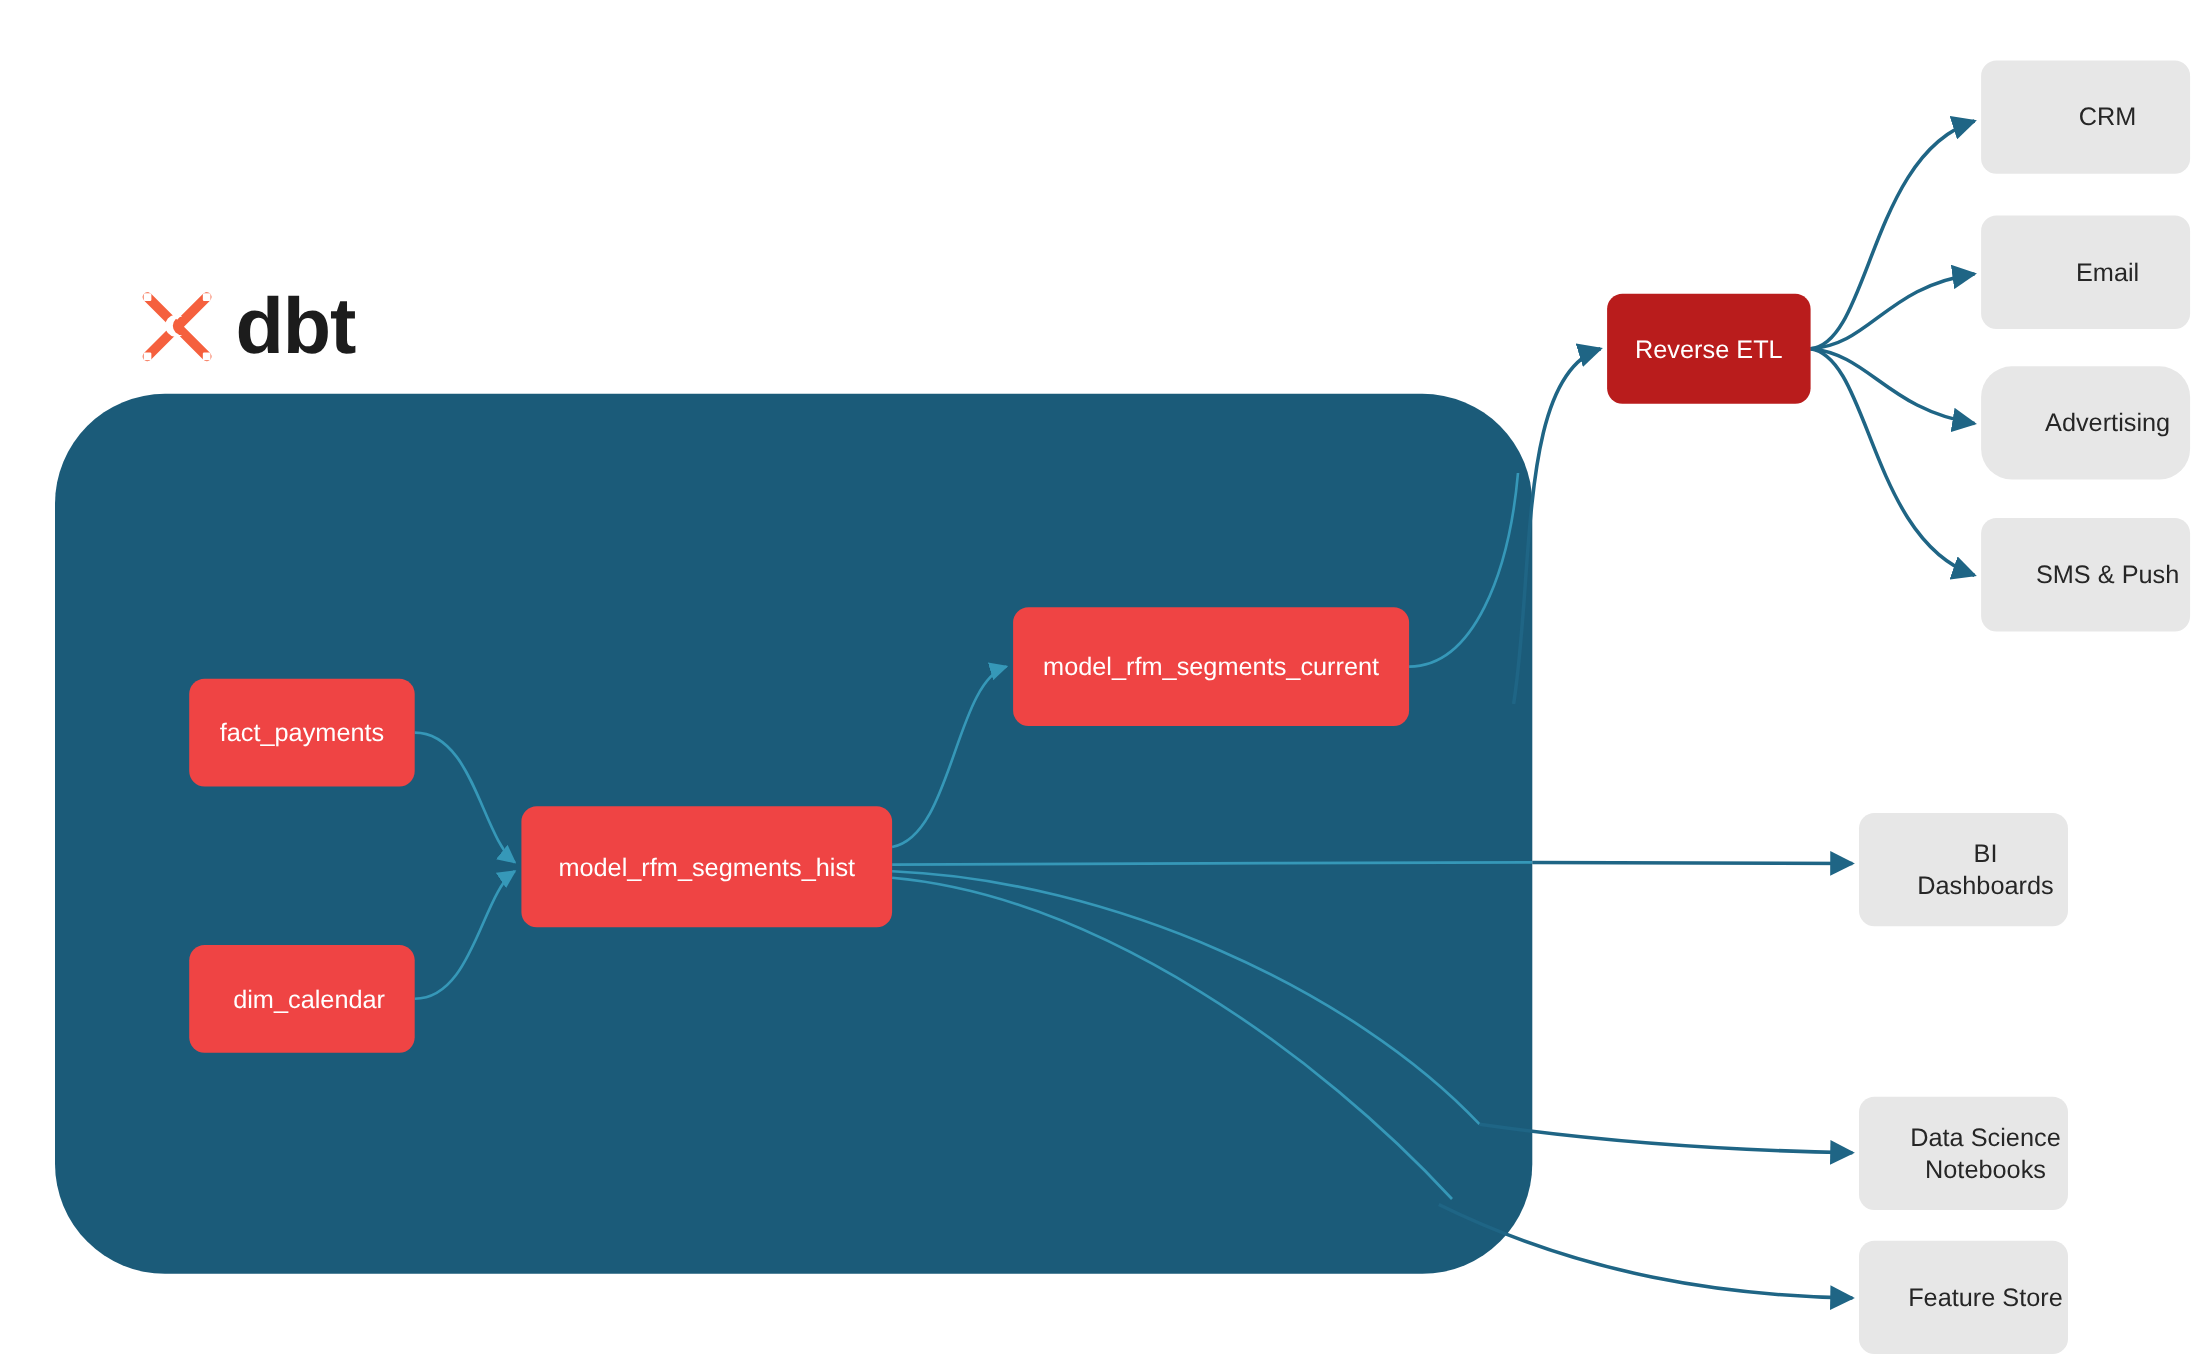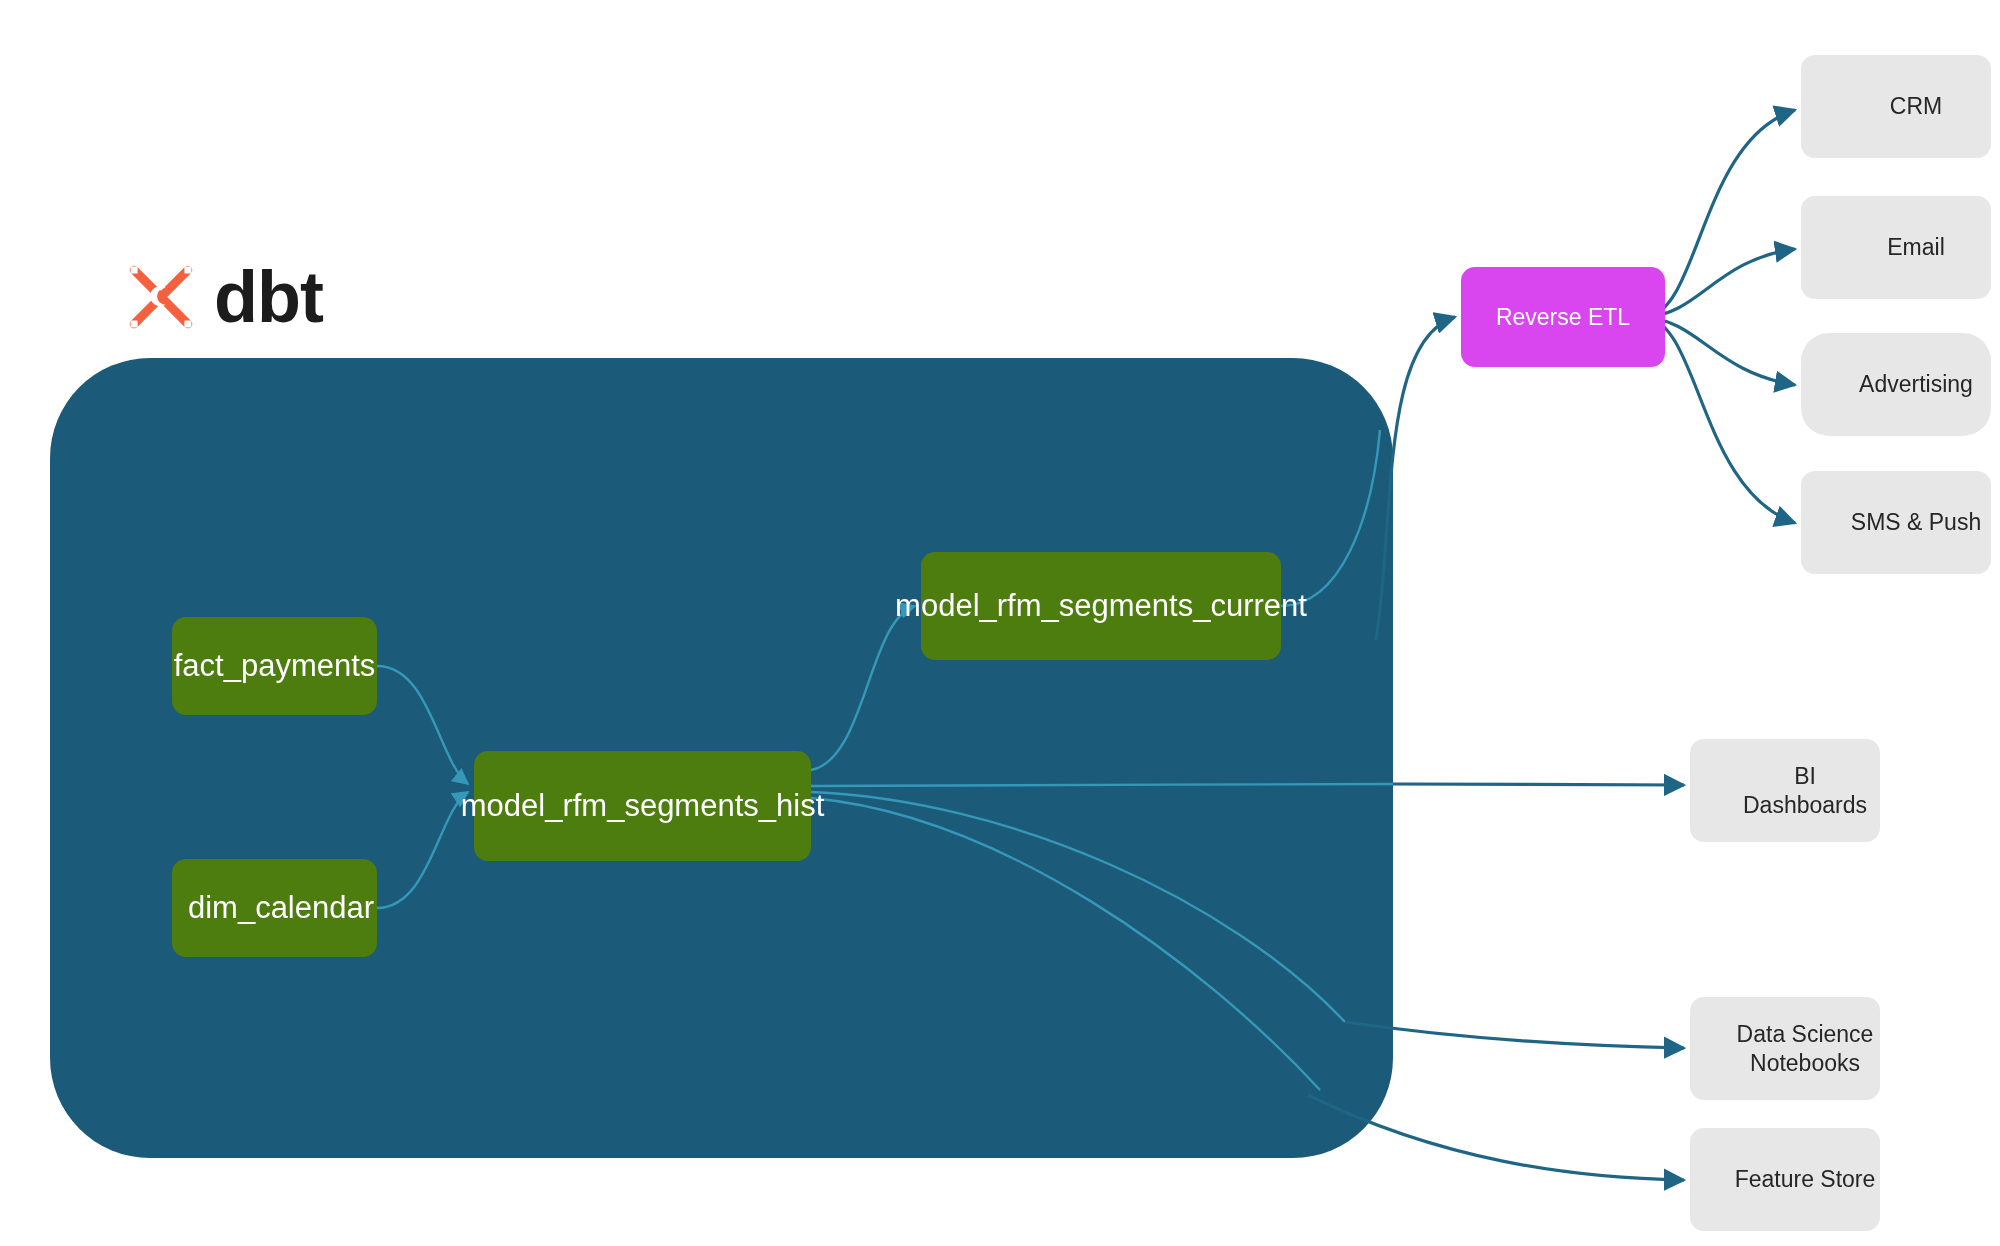--- a/index.html
+++ b/index.html
@@ -61,36 +61,36 @@
   }
   #dbt-logo .wordmark {
     font-size: 72px;
     font-weight: bold;
     color: #1c1c1c;
     letter-spacing: -1px;
     line-height: 1;
   }
   
   .model-node {
-    background: #4d7c0f;
+    background: #ef4444;
     color: #ffffff;
     border-radius: 14px;
-    font-size: 31px;
+    font-size: 23px;
   }
   #node-fact-payments   { left: 172px; top: 617px;  width: 205px; height: 98px; }
   #node-dim-calendar    { left: 172px; top: 859px;  width: 205px; height: 98px; padding-left: 13px; }
-  #node-rfm-hist        { left: 474px; top: 733px;  width: 337px; height: 110px; margin-top: 18px; }
+  #node-rfm-hist        { left: 474px; top: 733px;  width: 337px; height: 110px; }
   #node-rfm-current     { left: 921px; top: 552px;  width: 360px; height: 108px; }
   
   #node-reverse-etl {
     left: 1461px;
     top: 267px;
-    width: 204px;
+    width: 185px;
     height: 100px;
-    background: #d946ef;
+    background: #b91c1c;
     color: #ffffff;
     border-radius: 14px;
     font-size: 23px;
   }
   
   .dest-node {
     background: #e7e7e7;
     color: #262626;
     border-radius: 14px;
     font-size: 23px;

